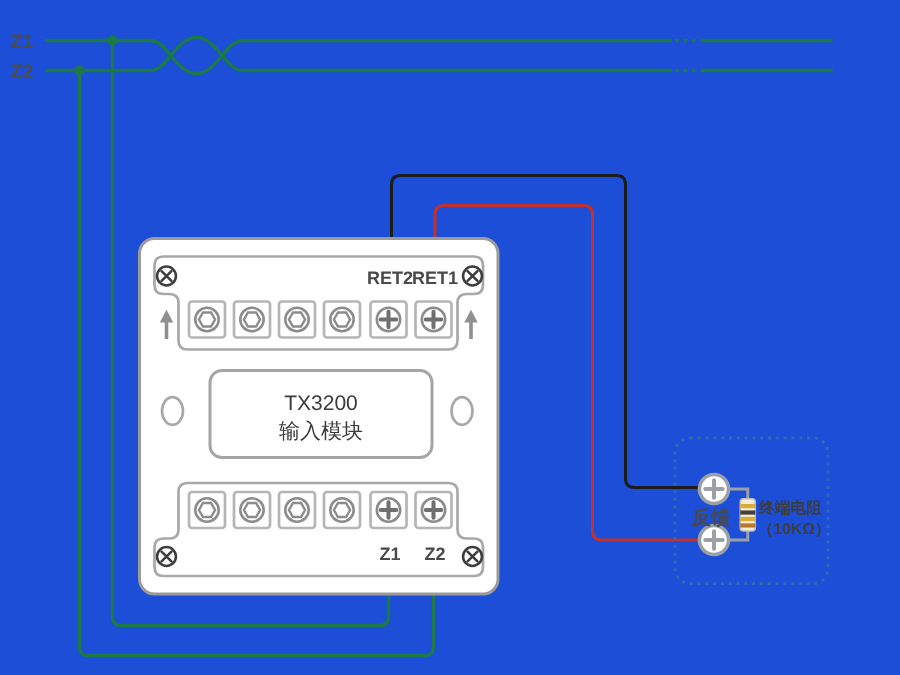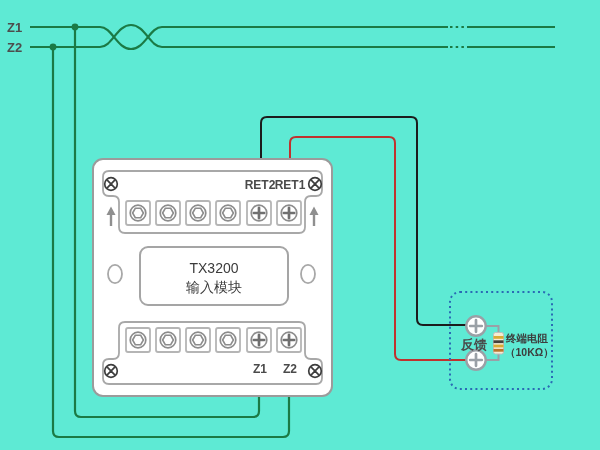--- a/index.html
+++ b/index.html
@@ -1,16 +1,16 @@
 <!DOCTYPE html>
 <html><head>
 <meta charset="utf-8">
 <style>
   html,body{margin:0;padding:0;background:#ffffff;}
-  .stage{position:relative;width:600px;height:450px;background:#5eead4;overflow:hidden;
+  .stage{position:relative;width:600px;height:450px;background:#1d4ed8;overflow:hidden;
          font-family:"Liberation Sans", sans-serif;}
   svg{display:block}
   text{font-family:"Liberation Sans", sans-serif;}
   .bus{stroke:#1b7a45;stroke-width:2.2;fill:none;}
   .bus-dash{stroke:#1b7a45;stroke-width:2.2;fill:none;stroke-dasharray:2.5 3.2;}
   .dot{fill:#1b7a45;stroke:none;}
   .wire-black{stroke:#1c1c1c;stroke-width:2;fill:none;}
   .wire-red{stroke:#c0322e;stroke-width:2;fill:none;}
   .mod-outline{fill:#ffffff;stroke:#9b9b9b;stroke-width:2;}
   .panel{fill:#ffffff;stroke:#a8a8a8;stroke-width:1.8;}

